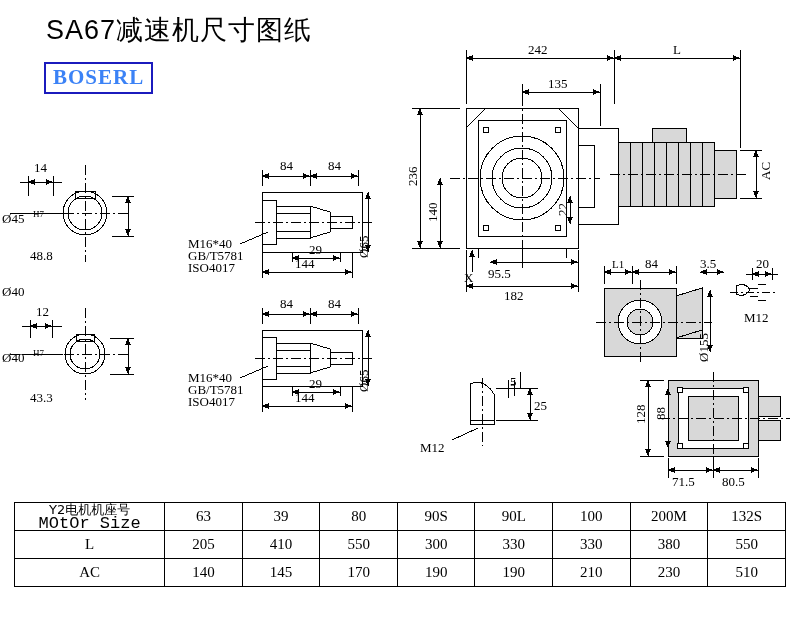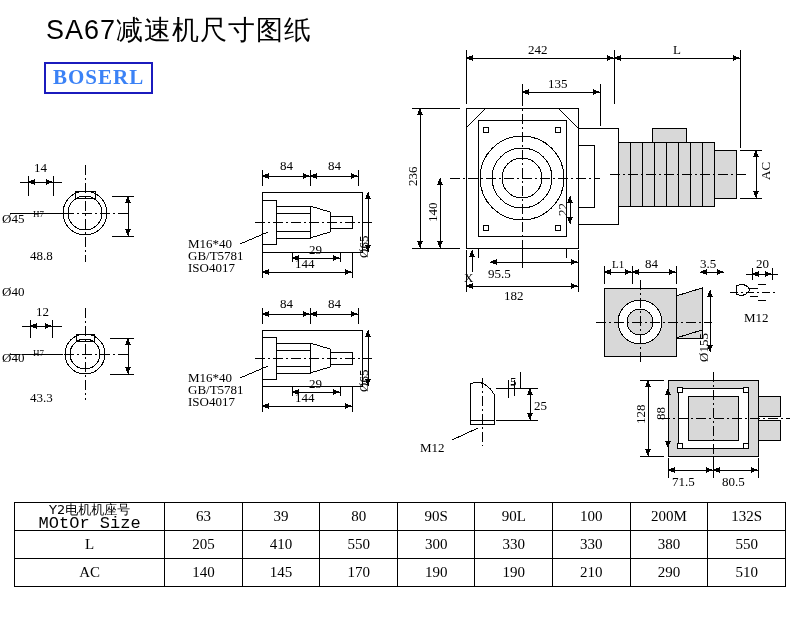--- a/index.html
+++ b/index.html
@@ -446,19 +446,19 @@
         <td class="datacell">550</td>
       </tr>
       <tr>
         <td class="rowhead">AC</td>
         <td class="datacell">140</td>
         <td class="datacell">145</td>
         <td class="datacell">170</td>
         <td class="datacell">190</td>
         <td class="datacell">190</td>
         <td class="datacell">210</td>
-        <td class="datacell">290</td>
+        <td class="datacell">230</td>
         <td class="datacell">510</td>
       </tr>
     </tbody>
   </table>
 
 </div>
 
 </body></html>

